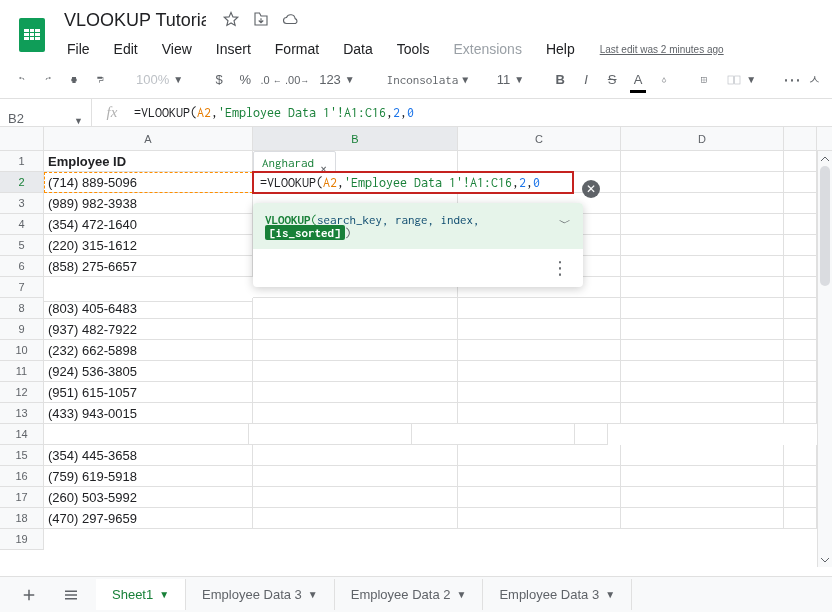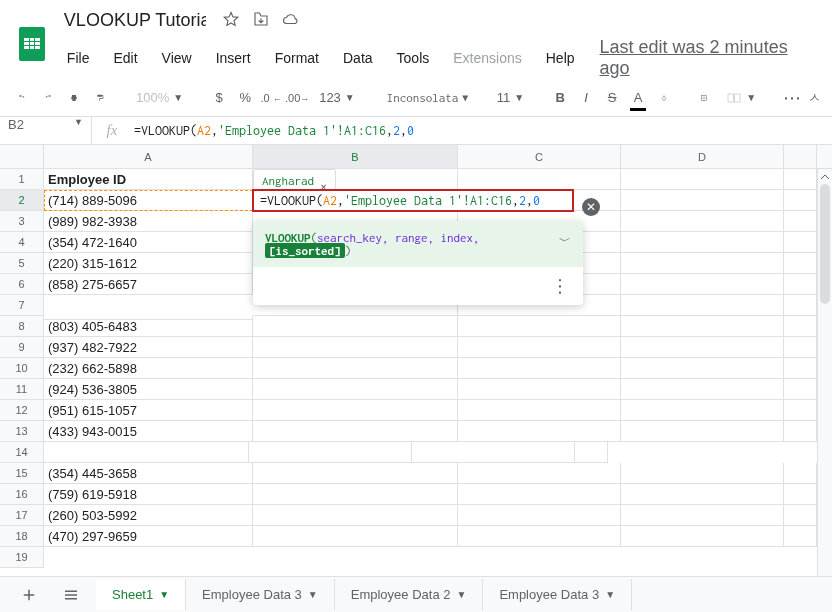--- a/index.html
+++ b/index.html
@@ -11,32 +11,32 @@
   .logo-grid { width: 16px; height: 12px; display:grid; grid-template-columns:repeat(3,1fr); grid-template-rows:repeat(3,1fr); gap:1px;}
   .logo-grid span{ background:#fff; }
   .title-area { margin-left: 8px; }
   .doc-title { font-size: 18px; color: #5f6368; display:flex; align-items:center; gap:12px;}
   .doc-title input { border:none; font-size:18px; color:#202124; padding:2px 4px; width: 150px; background:transparent;}
   .title-icons { color:#5f6368; display:flex; gap:12px; font-size:16px;}
   .title-icons svg { width:18px; height:18px; fill:#5f6368;}
   .menu-bar { display:flex; gap:10px; margin-top:4px; font-size:14px; color:#202124; align-items:center;}
   .menu-item { padding: 4px 7px; border-radius: 2px; cursor:pointer;}
   .menu-item.disabled { color:#9aa0a6;}
-  .last-edit { text-decoration: underline; color:#5f6368; margin-left:8px; font-size:18px;}
+  .last-edit { text-decoration: underline; color:#5f6368; margin-left:8px; font-size:10px;}
   .toolbar { display:flex; align-items:center; gap:6px; padding: 6px 12px; border-bottom:1px solid #e0e0e0; color:#5f6368; font-size:13px; height:38px;}
   .toolbar .sep { width:1px; height:20px; background:#e0e0e0; margin:0 4px;}
   .tb-btn { padding:4px 6px; border-radius:2px; cursor:pointer; display:flex; align-items:center; justify-content:center; min-width:20px;}
   .tb-btn svg{ width:18px; height:18px; fill:#5f6368;}
   .tb-dd { display:flex; align-items:center; gap:4px; padding:4px 6px;}
   .tb-dd .caret { font-size:10px; color:#5f6368;}
   .disabled-txt { color:#bdc1c6;}
   .tb-underline-a { position:relative; }
   .tb-underline-a::after{content:""; position:absolute; bottom:-2px; left:2px; right:2px; height:3px; background:#000;}
   .formula-bar { display:flex; align-items:center; border-bottom:1px solid #e0e0e0; height:28px; font-size:13px;}
-  .name-box { width:92px; padding:0 8px; border-right:1px solid #e0e0e0; height:100%; display:flex; align-items:flex-start; justify-content:space-between; color:#5f6368;}
+  .name-box { width:92px; padding:0 8px; border-right:1px solid #e0e0e0; height:100%; display:flex; align-items:flex-end; justify-content:space-between; color:#5f6368;}
   .name-box .caret{font-size:9px;}
   .fx { width:40px; text-align:center; font-style:italic; color:#b0b0b0; font-family:serif; font-size:15px;}
   .formula-input { flex:1; font-family:'Inconsolata','Consolas',monospace; font-size:14px; padding-left:2px; white-space:pre;}
   .grid { position:relative; }
   .corner { position:absolute; top:0; left:0; width:44px; height:24px; background:#f8f9fa; border-right:1px solid #e0e0e0; border-bottom:1px solid #e0e0e0;}
   .col-headers { position:absolute; top:0; left:44px; right:0; height:24px; display:flex; background:#f8f9fa; border-bottom:1px solid #e0e0e0;}
   .col-h { border-right:1px solid #e0e0e0; text-align:center; color:#5f6368; font-size:11px; line-height:24px;}
   .col-h.sel { background:#e8eaed; color:#188038; }
   .row-headers { position:absolute; top:24px; left:0; width:44px;}
   .row-h { height:21px; border-bottom:1px solid #e0e0e0; border-right:1px solid #e0e0e0; background:#f8f9fa; text-align:center; color:#5f6368; font-size:11px; line-height:21px;}
@@ -381,21 +381,21 @@
 
   <div class="editing-overlay">
     <div class="autocomplete-chip" style="top:24px; left:253px;">
       <span class="mono t-green">Angharad Case</span>
       <span class="x">×</span>
     </div>
     <div class="edit-box mono" style="top:44px; left:252px; width:322px;"><span>=VLOOKUP(</span><span class="t-orange">A2</span><span>,</span><span class="t-green">'Employee Data 1'!A1:C16</span><span>,</span><span class="t-blue">2</span><span>,</span><span class="t-blue">0</span></div>
     <div class="close-circle" style="top:53px; left:582px;">✕</div>
     <div class="help-box" style="top:76px; left:253px;">
       <div class="help-header mono">
-        <span><b>VLOOKUP</b><span>(</span><span style="color:#6d28d9;">search_key, range, index,</span></span><br>
+        <span><b>VLOOKUP</b><span>(</span><span style="color:#0c4a6e;">search_key, range, index,</span></span><br>
         <span class="is-sorted">[is_sorted]</span><span style="color:#5f6368;">)</span>
         <span class="caret">﹀</span>
       </div>
       <div class="help-body">
           <span class="dots">⋮</span>
         </div>
     </div>
   </div>
 
   <div class="vscroll" style="top:24px; bottom:0;">

